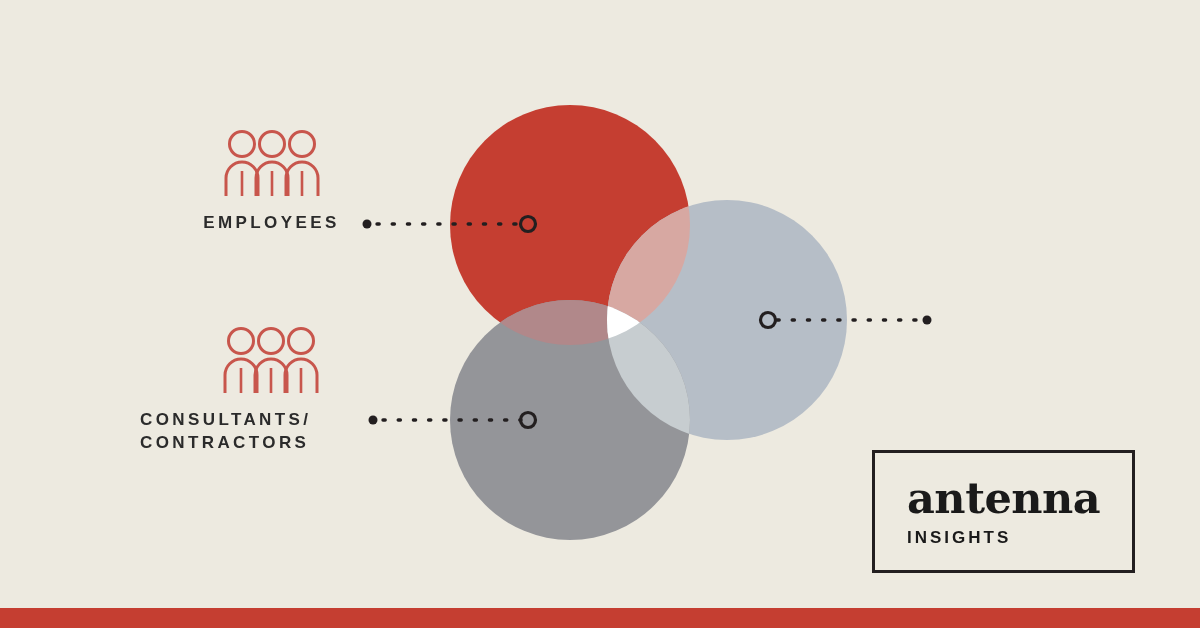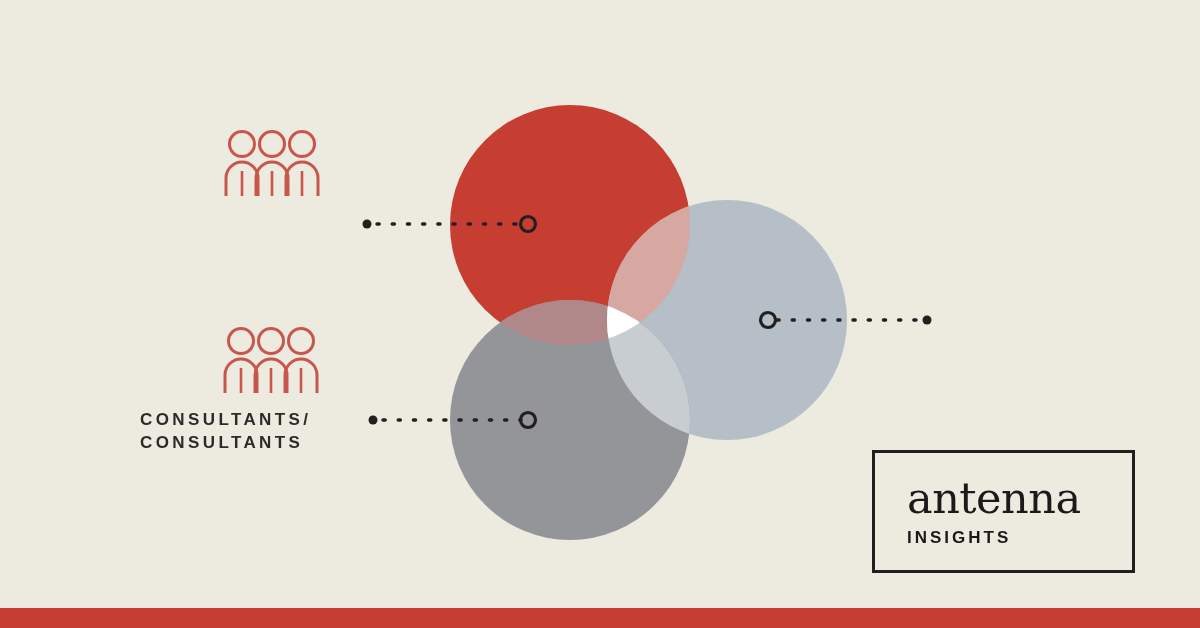--- a/index.html
+++ b/index.html
@@ -64,21 +64,21 @@
     box-sizing:border-box;
     display:flex;
     flex-direction:column;
     align-items:flex-start;
     justify-content:center;
     padding-left:32px;
     background:transparent;
   }
   .logo-word{
     font-family:"DejaVu Serif", serif;
-    font-weight:400;
+    font-weight:700;
     font-size:43px;
     color:#1A1A1A;
     letter-spacing:-0.5px;
     line-height:1;
   }
   .logo-sub{
     font-family:"Liberation Sans", sans-serif;
     font-weight:700;
     font-size:17px;
     letter-spacing:3px;
@@ -151,38 +151,39 @@
         <circle cx="48" cy="16" r="12.5"></circle>
         <circle cx="78" cy="16" r="12.5"></circle>
         <path d="M2 68 L2 50 A16 16 0 0 1 34 50 L34 68"></path>
         <path d="M32 68 L32 50 A16 16 0 0 1 64 50 L64 68"></path>
         <path d="M62 68 L62 50 A16 16 0 0 1 94 50 L94 68"></path>
         <path d="M18 43 L18 68" stroke-width="2.6"></path>
         <path d="M48 43 L48 68" stroke-width="2.6"></path>
         <path d="M78 43 L78 68" stroke-width="2.6"></path>
       </g>
     </svg>
+    <div class="label-text">EMPLOYEES</div>
   </div>
 
   <div class="label-group" id="g-consultants">
     <svg class="people-icon" width="96" height="70" viewBox="0 0 96 70" xmlns="http://www.w3.org/2000/svg">
       <g fill="none" stroke="#C8564C" stroke-width="3">
         <circle cx="18" cy="16" r="12.5"></circle>
         <circle cx="48" cy="16" r="12.5"></circle>
         <circle cx="78" cy="16" r="12.5"></circle>
         <path d="M2 68 L2 50 A16 16 0 0 1 34 50 L34 68"></path>
         <path d="M32 68 L32 50 A16 16 0 0 1 64 50 L64 68"></path>
         <path d="M62 68 L62 50 A16 16 0 0 1 94 50 L94 68"></path>
         <path d="M18 43 L18 68" stroke-width="2.6"></path>
         <path d="M48 43 L48 68" stroke-width="2.6"></path>
         <path d="M78 43 L78 68" stroke-width="2.6"></path>
       </g>
     </svg>
     <div class="label-text">CONSULTANTS/</div>
-    <div class="label-text">CONSULTANTS</div>
+    <div class="label-text">CONTRACTORS</div>
   </div>
 
 
   <div class="logo-box">
     <div class="logo-word">antenna</div>
     <div class="logo-sub">INSIGHTS</div>
   </div>
 
   <div class="bottom-bar"></div>
 

